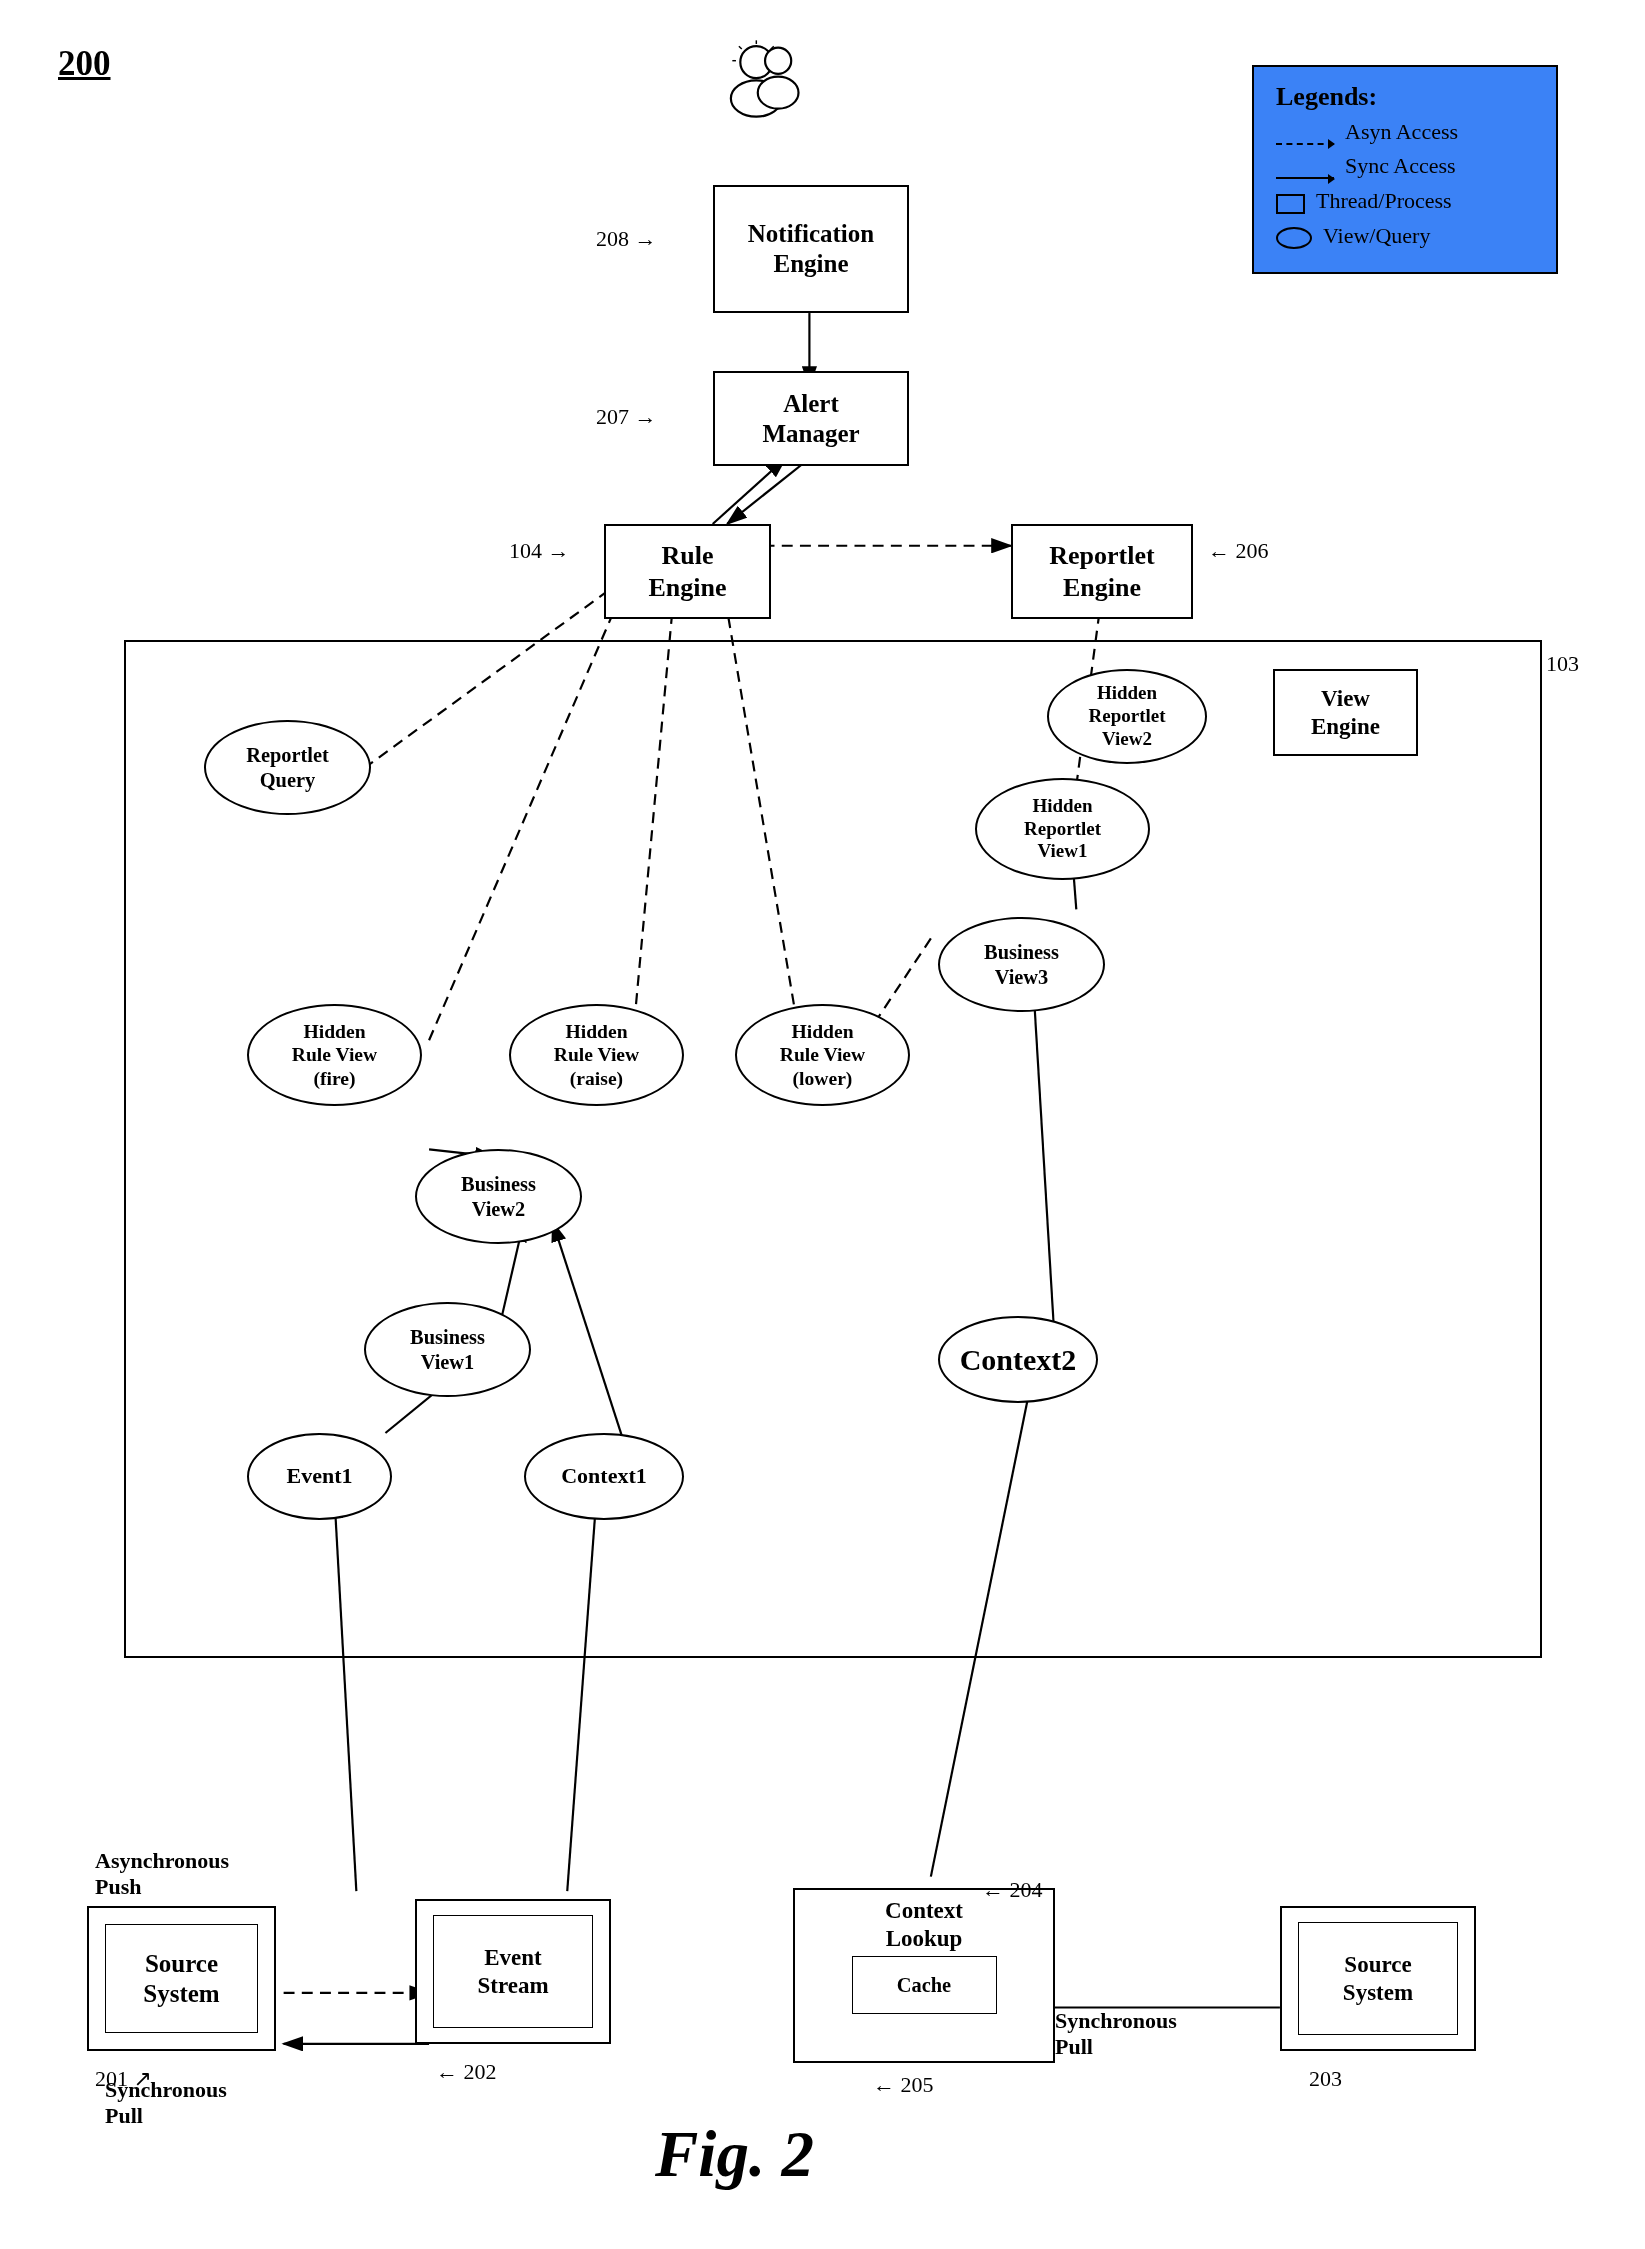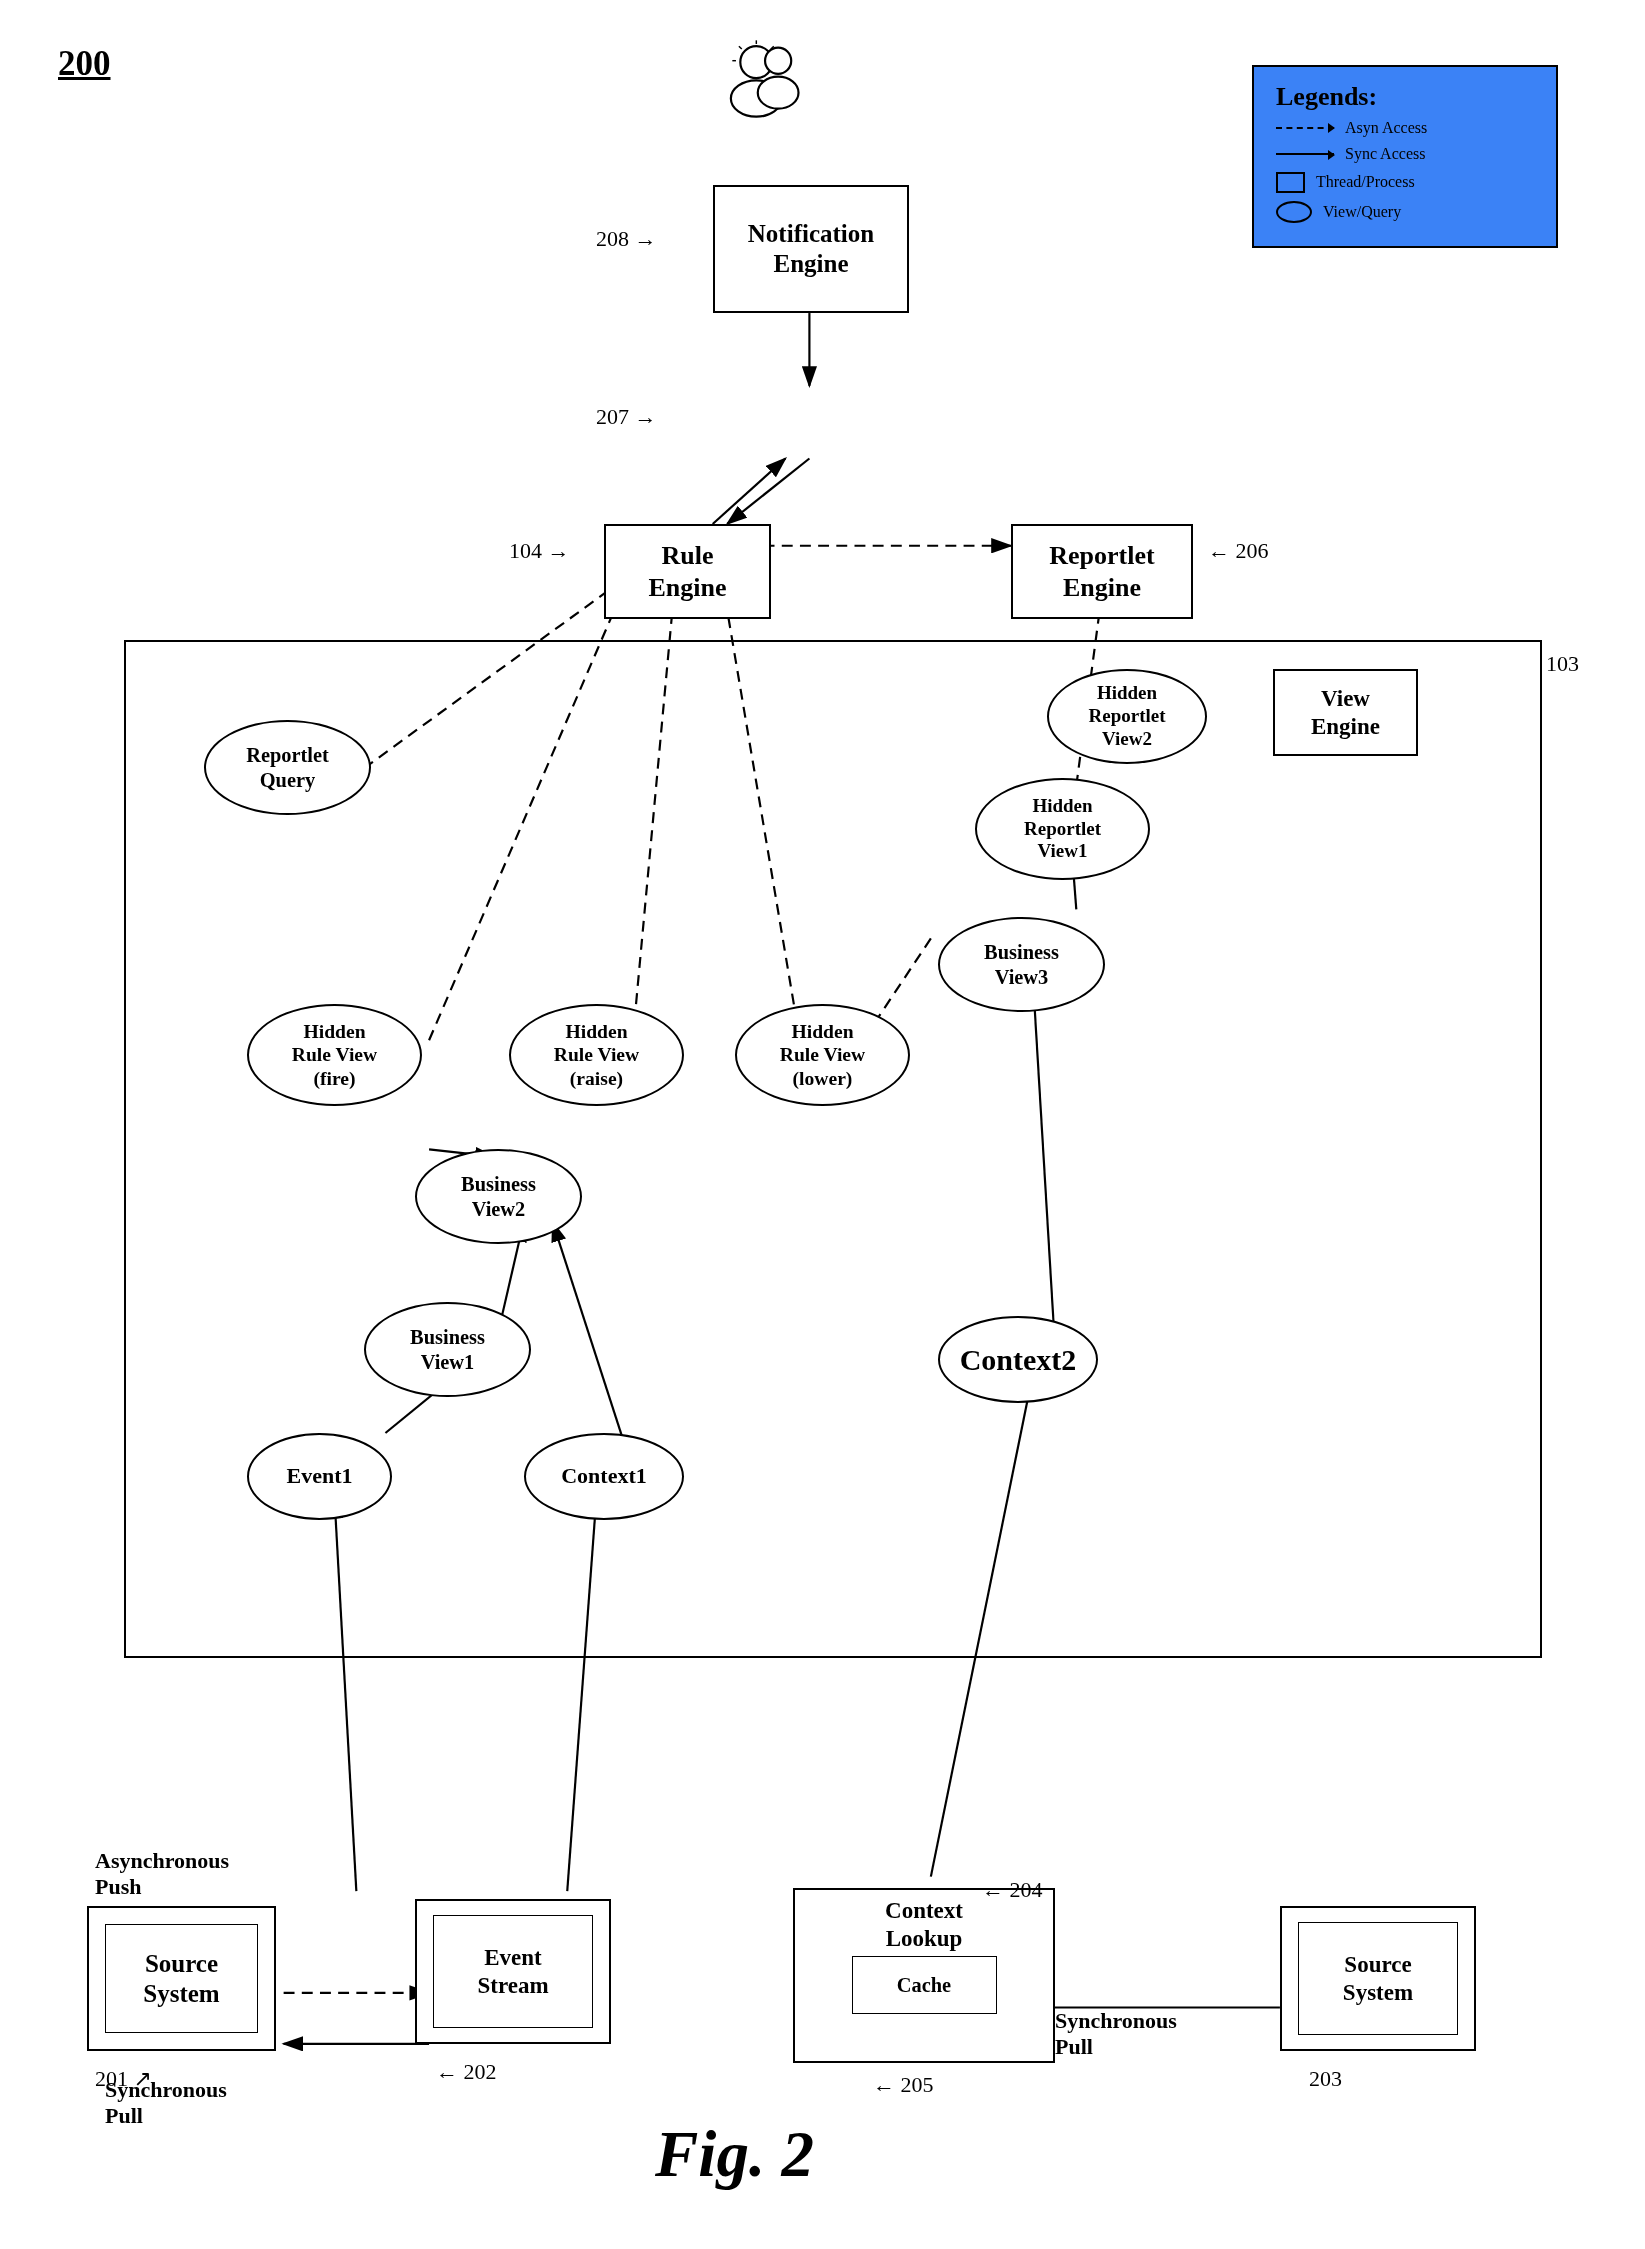--- a/index.html
+++ b/index.html
@@ -39,23 +39,23 @@
       width: 306px;
       background: #3b82f6;
     }
     .legend-title {
       font-size: 26px;
       font-weight: bold;
       margin-bottom: 7.3px;
     }
     .legend-item {
       display: flex;
-      align-items: center;
+      align-items: flex-end;
       margin-bottom: 8.7px;
-      font-size: 16px;
+      font-size: 22px;
     }
     .legend-line-async {
       display: inline-block;
       width: 58px;
       height: 0;
       border-top: 2.2px dashed #000;
       margin-right: 11px;
       position: relative;
     }
     .legend-line-async::after {
@@ -263,20 +263,23 @@
       <span>View/Query</span>
     </div>
   </div>
 
   <div class="box-rect" style="left: 713px; top: 185px; width: 196px; height: 128px; font-size: 25px;">
     <span>Notification<br>Engine</span>
   </div>
 
   <div class="ref-num" style="left: 596px; top: 226px;">208 →</div>
 
+  <div class="box-rect" style="left: 713px; top: 371px; width: 196px; height: 95px; font-size: 25px;">
+    <span>Alert<br>Manager</span>
+  </div>
 
   <div class="ref-num" style="left: 596px; top: 404px;">207 →</div>
 
   <div class="box-rect" style="left: 604px; top: 524px; width: 167px; height: 95px; font-size: 26px;">
     <span>Rule<br>Engine</span>
   </div>
 
   <div class="ref-num" style="left: 509px; top: 538px;">104 →</div>
 
   <div class="box-rect" style="left: 1011px; top: 524px; width: 182px; height: 95px; font-size: 26px;">

